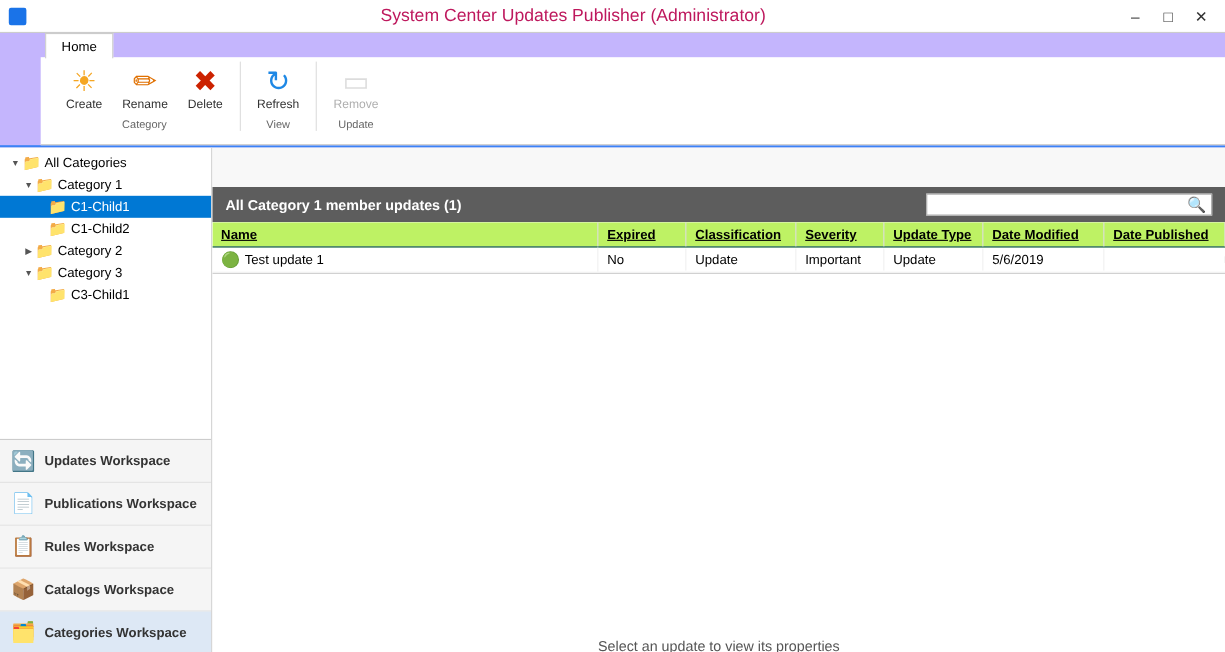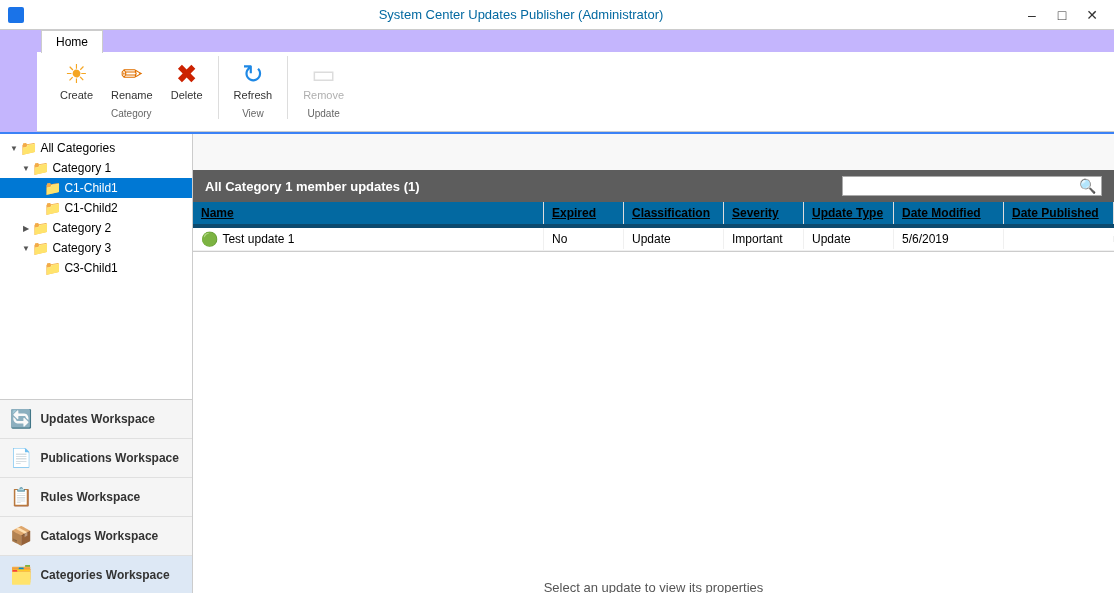--- a/index.html
+++ b/index.html
@@ -10,21 +10,21 @@
       height: 30px;
       background: #fff;
       display: flex;
       align-items: center;
       justify-content: space-between;
       padding: 0 8px;
       border-bottom: 1px solid #ccc;
     }
     .title-bar-left { display: flex; align-items: center; gap: 6px; }
     .title-bar-icon { width: 16px; height: 16px; background: #1a73e8; border-radius: 2px; }
-    .title-bar-text { font-size: 13px; color: #0369a1; flex: 1; text-align: center; }
+    .title-bar-text { font-size: 16px; color: #be185d; flex: 1; text-align: center; }
     .title-bar-controls { display: flex; gap: 2px; }
     .title-bar-btn {
       width: 28px; height: 22px; background: transparent; border: none; cursor: pointer;
       font-size: 14px; color: #333; display: flex; align-items: center; justify-content: center;
     }
 
     
     .ribbon { background: #c4b5fd; border-bottom: 2px solid #3b82f6; padding-left: 37px; }
     .ribbon-tabs { display: flex; padding: 0 4px; }
     .ribbon-tab {
@@ -171,22 +171,22 @@
     .search-btn { cursor: pointer; font-size: 14px; color: #555; }
 
     
     .data-grid {
       background: #fff;
       border-bottom: 1px solid #ccc;
       overflow-x: auto;
     }
     .grid-columns {
       display: flex;
-      border-bottom: 4px solid #0c4a6e;
-      background: #0369a1;
+      border-bottom: 1px solid #0c4a6e;
+      background: #bef264;
     }
     .grid-col {
       padding: 4px 8px;
       font-size: 12px;
       font-weight: 600;
       border-right: 1px solid #ddd;
       cursor: pointer;
       white-space: nowrap;
       min-width: 80px;
     }

